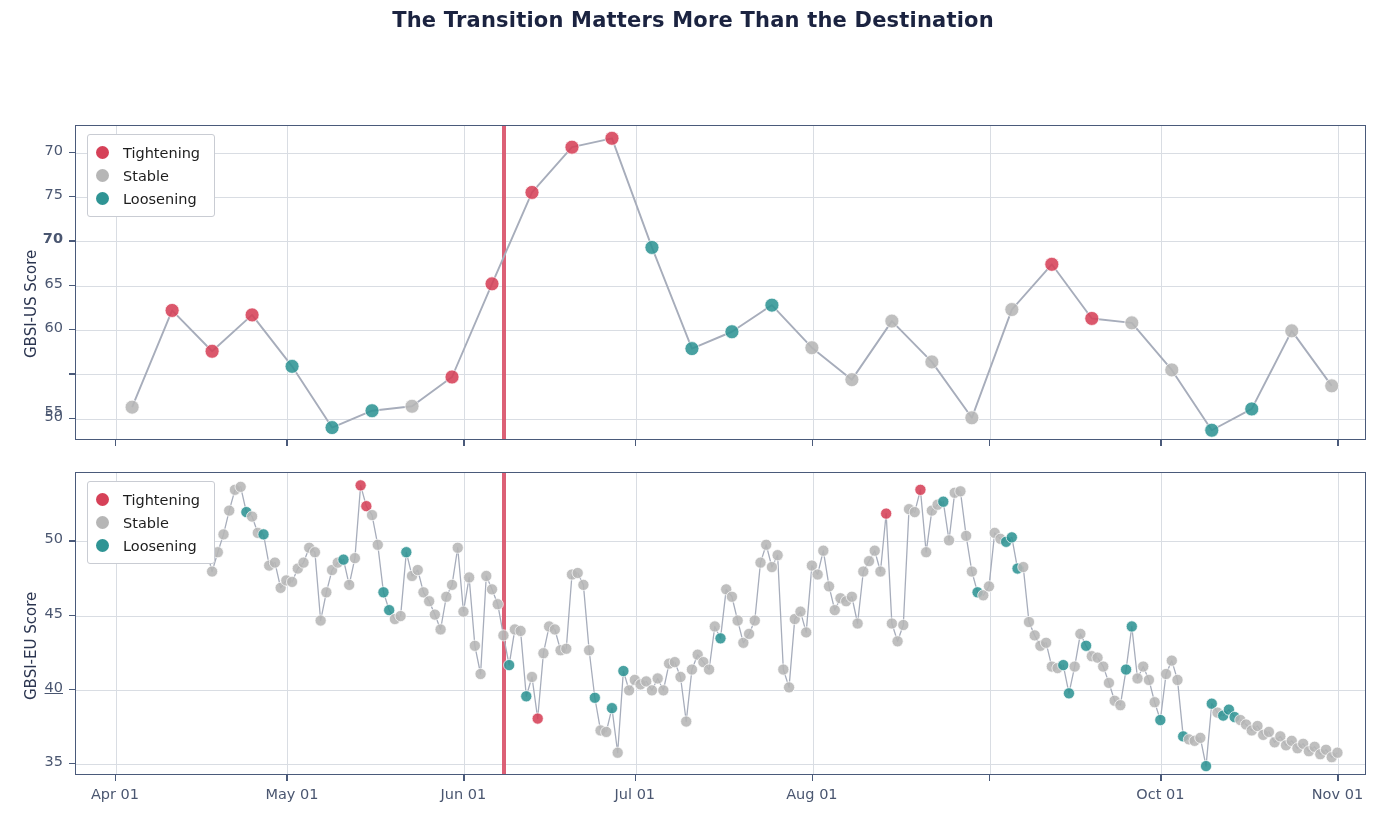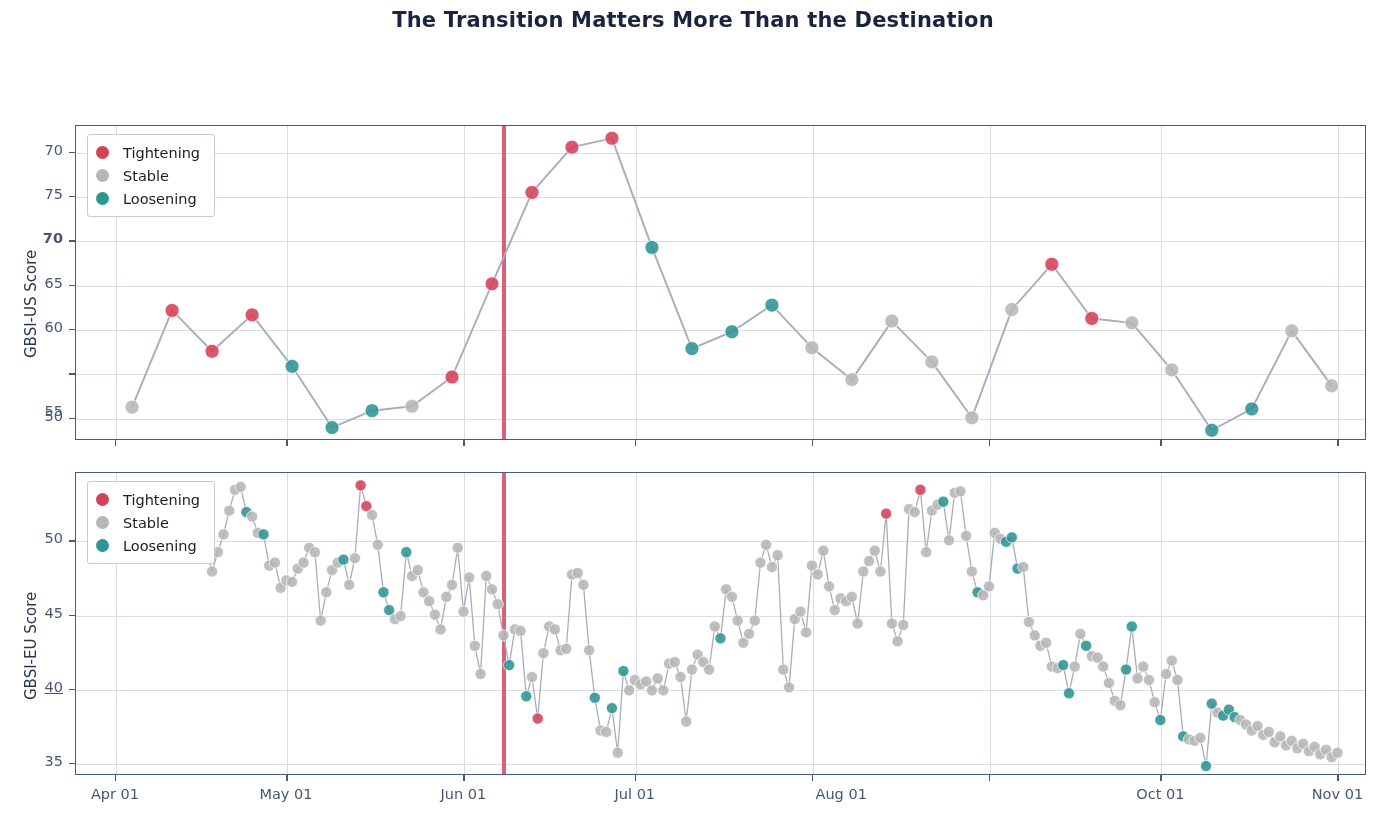--- a/index.html
+++ b/index.html
@@ -390,27 +390,27 @@
       <div class="ytick" style="width: 44px; left: 19px; top: 753.118px; text-align: right;">35</div>
       <div class="ytick-mark" style="left: 69px; top: 688.853px;"></div>
       <div class="ytick" style="width: 44px; left: 19px; top: 678.853px; text-decoration: underline;">40</div>
       <div class="ytick-mark" style="left: 69px; top: 614.588px;"></div>
       <div class="ytick" style="width: 44px; left: 19px; top: 604.588px;">45</div>
       <div class="ytick-mark" style="left: 69px; top: 540.324px;"></div>
       <div class="ytick" style="width: 44px; left: 19px; top: 530.324px;">50</div>
       <div class="xtick-mark" style="left: 114.987px; top: 775px;"></div>
       <div class="xtick" style="width: 110px; left: 59.9867px; top: 786px;">Apr 01</div>
       <div class="xtick-mark" style="left: 286.358px; top: 775px;"></div>
-      <div class="xtick" style="width: 110px; left: 231px; top: 786px;">May 01</div>
+      <div class="xtick" style="width: 110px; left: 237px; top: 786px;">May 01</div>
       <div class="xtick-mark" style="left: 463.442px; top: 775px;"></div>
       <div class="xtick" style="width: 110px; left: 408.442px; top: 786px;">Jun 01</div>
       <div class="xtick-mark" style="left: 634.814px; top: 775px;"></div>
       <div class="xtick" style="width: 110px; left: 579.814px; top: 786px;">Jul 01</div>
       <div class="xtick-mark" style="left: 811.898px; top: 775px;"></div>
-      <div class="xtick" style="width: 110px; left: 756.898px; top: 786px; text-align: right;">Aug 01</div>
+      <div class="xtick" style="width: 110px; left: 756.898px; top: 786px;">Aug 01</div>
       <div class="xtick-mark" style="left: 988.982px; top: 775px;"></div>
       <div class="xtick" style="width: 110px; left: 933.982px; top: 824px;">Sep 01</div>
       <div class="xtick-mark" style="left: 1160.35px; top: 775px;"></div>
       <div class="xtick" style="width: 110px; left: 1105.35px; top: 786px;">Oct 01</div>
       <div class="xtick-mark" style="left: 1337.44px; top: 775px;"></div>
       <div class="xtick" style="width: 110px; left: 1282.44px; top: 786px;">Nov 01</div>
       <div class="xtick-mark" style="left: 114.987px; top: 440px;"></div>
       <div class="xtick-mark" style="left: 286.358px; top: 440px;"></div>
       <div class="xtick-mark" style="left: 463.442px; top: 440px;"></div>
       <div class="xtick-mark" style="left: 634.814px; top: 440px;"></div>

